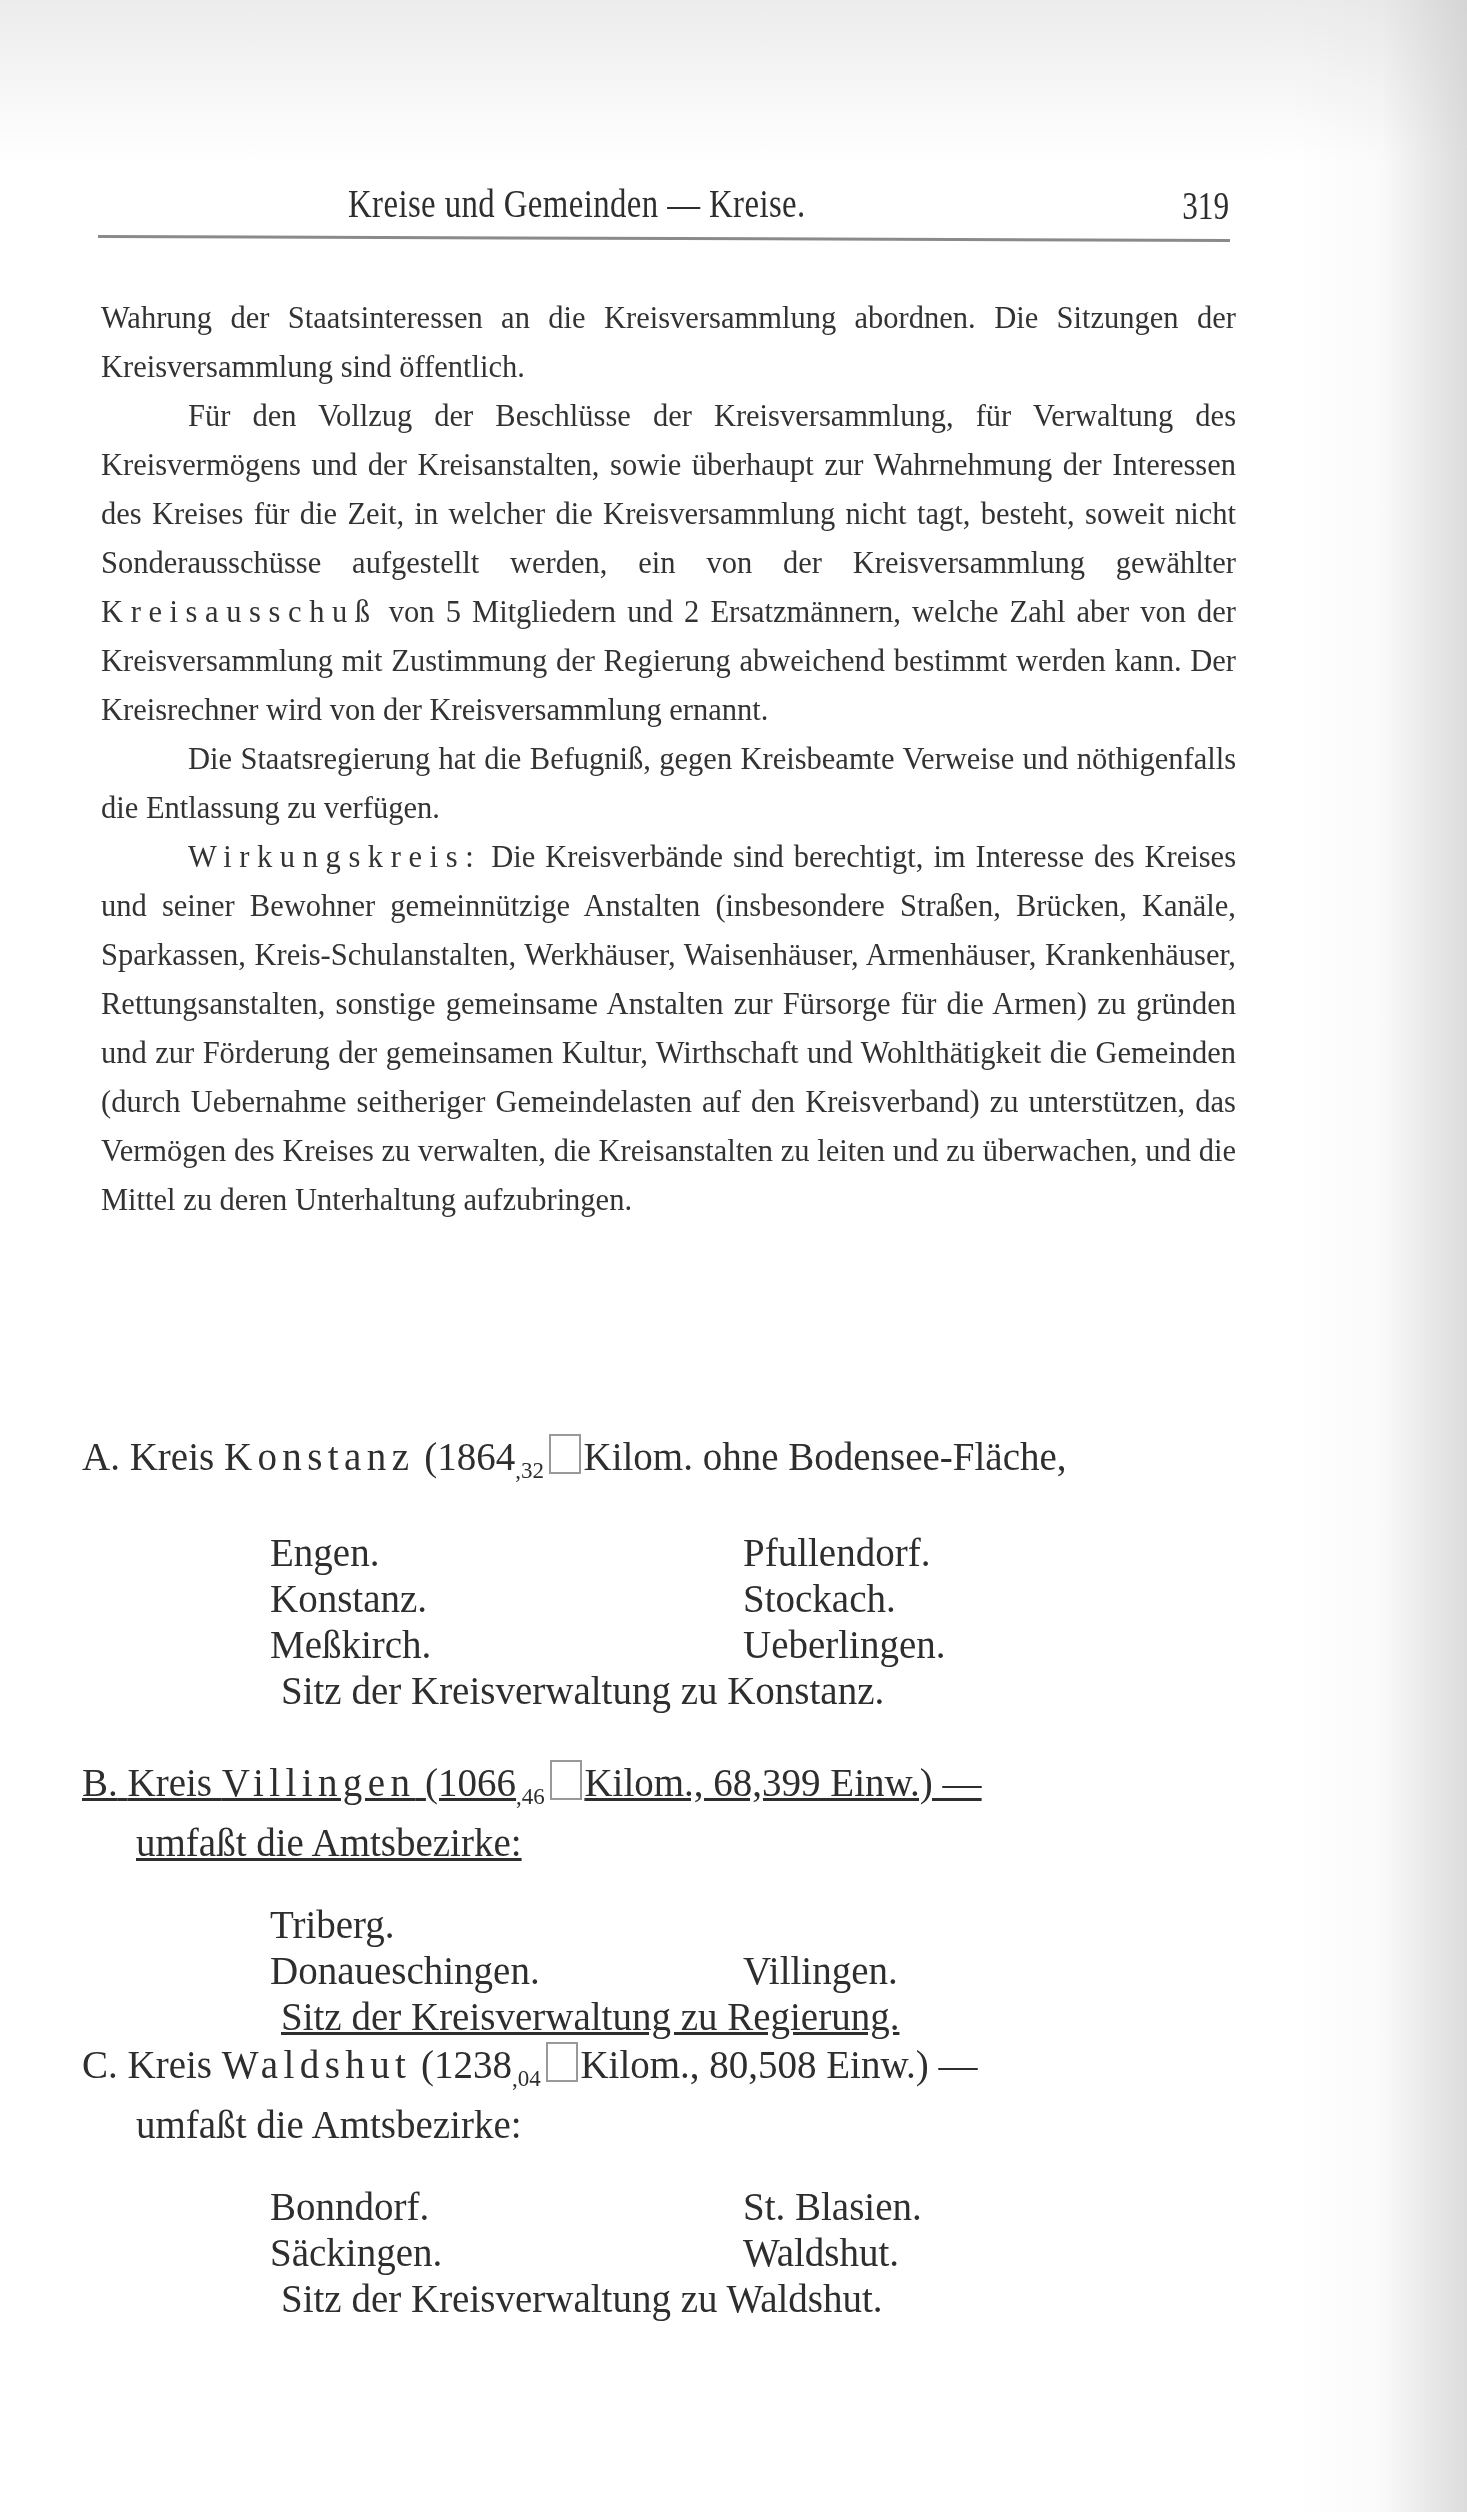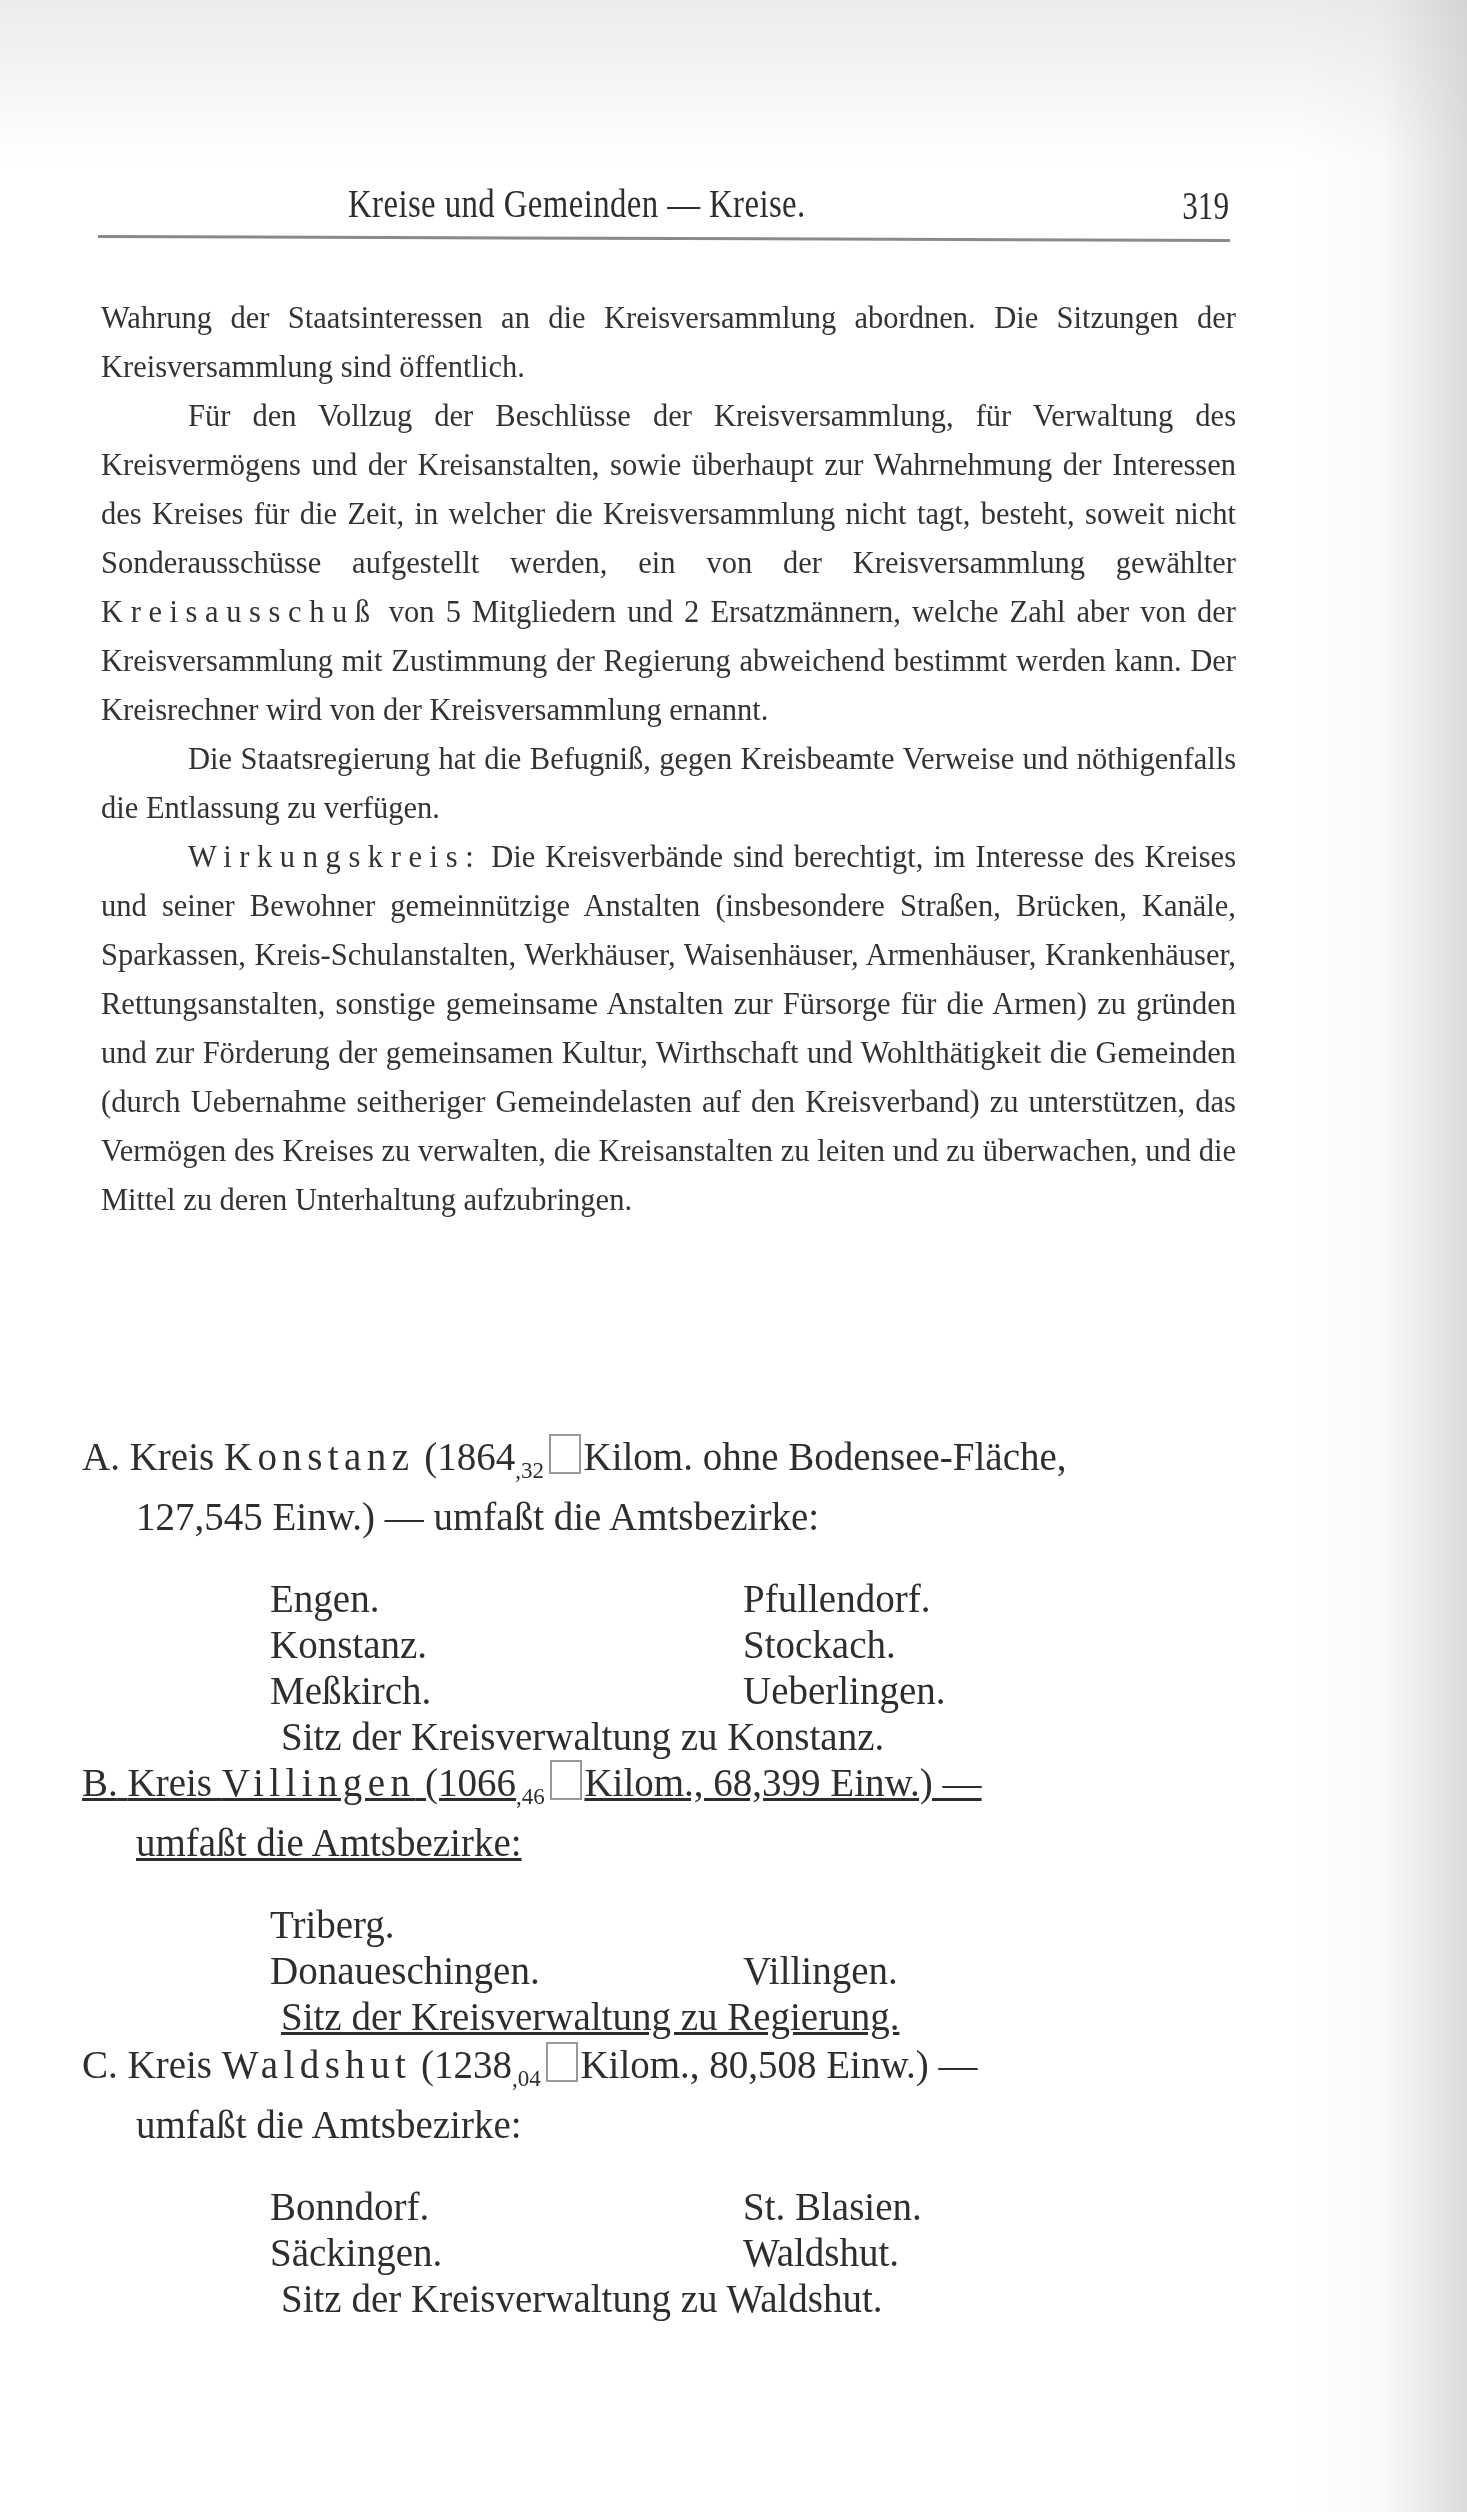--- a/index.html
+++ b/index.html
@@ -128,21 +128,20 @@
   <p class="indent"><span class="spaced">Wirkungskreis:</span> <span>Die Kreisverbände sind berechtigt, im Interesse des Kreises und seiner Bewohner gemeinnützige Anstalten (insbesondere Straßen, Brücken, Kanäle, Sparkassen, Kreis-Schulanstalten, Werkhäuser, Waisenhäuser, Armenhäuser, Krankenhäuser, Rettungsanstalten, sonstige gemeinsame Anstalten zur Fürsorge für die Armen) zu gründen und zur Förderung der gemeinsamen Kultur, Wirthschaft und Wohlthätigkeit die Gemeinden (durch Uebernahme seitheriger Gemeindelasten auf den Kreisverband) zu unterstützen, das Vermögen des Kreises zu verwalten, die Kreisanstalten zu leiten und zu überwachen, und die Mittel zu deren Unterhaltung aufzubringen.</span></p>
 </div>
 
 <div class="kreis k-a">
   <div class="line">
     <span>A.</span>
     <span>Kreis</span>
     <span class="name-spaced">Konstanz</span>
     <span>(1864</span><span class="sub">,32</span><span class="sqkm-box"></span><span>Kilom. ohne Bodensee-Fläche,</span>
   </div>
-  <div class="line cont">127,545 Einw.) — umfaßt die Amtsbezirke:</div>
   <div class="districts">
     <div class="row">
         <span class="c1">Engen.</span>
         <span class="c2">Pfullendorf.</span>
       </div>
     <div class="row">
         <span class="c1">Konstanz.</span>
         <span class="c2">Stockach.</span>
       </div>
     <div class="row">

